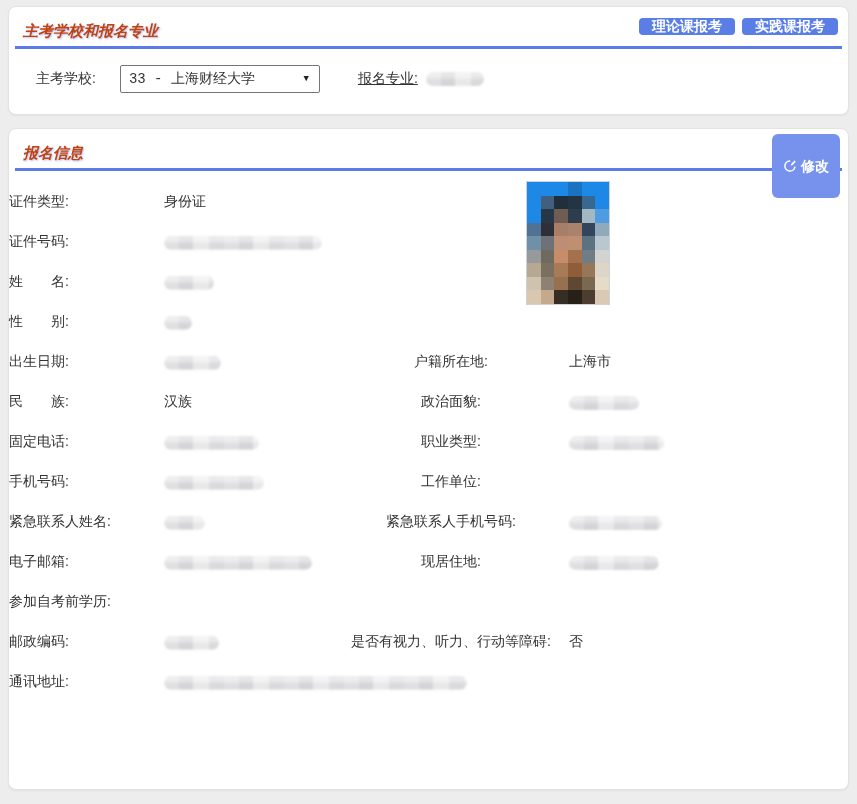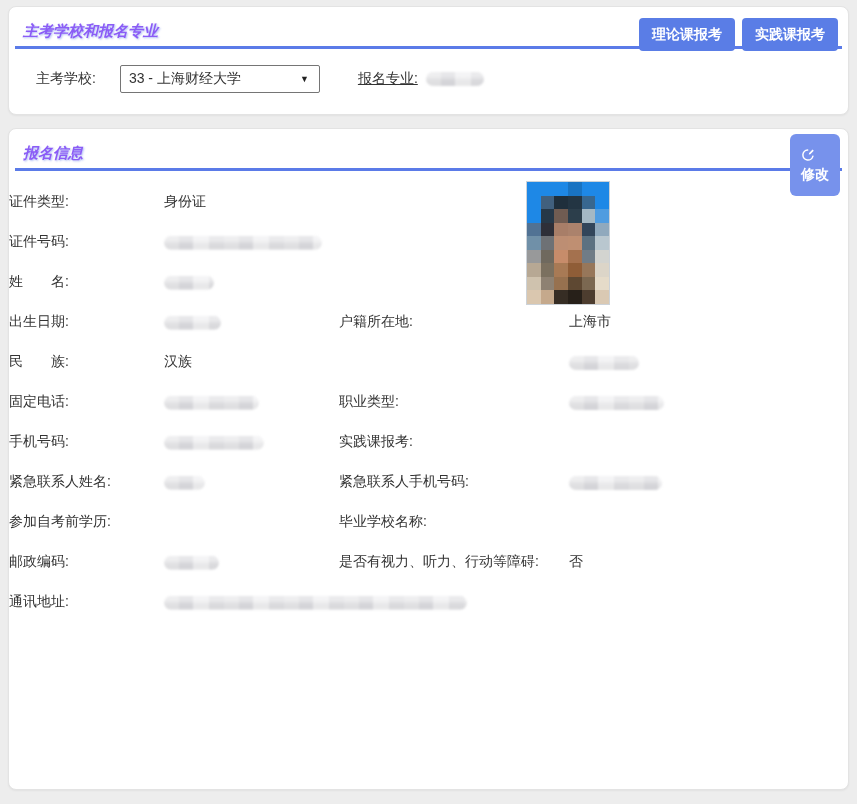--- a/index.html
+++ b/index.html
@@ -16,45 +16,45 @@
   }
   #card-school{top:6px;height:109px;}
   #card-info{top:128px;height:662px;}
 
   .card-head{
     position:relative;height:39px;margin:0 6px;
     border-bottom:3px solid #5b7be8;
   }
   .panel-title{
     position:absolute;left:8px;bottom:5px;
-    color:#8b5cf6;font-weight:bold;font-style:italic;font-size:15px;
+    color:#c2410c;font-weight:bold;font-style:italic;font-size:15px;
     text-shadow:1px 1px 2px rgba(80,110,230,.45);
   }
   .head-buttons{position:absolute;right:4px;top:11px;display:flex;gap:7px;}
   .blue-btn{
     background:#5a7de6;color:#fff;border:none;border-radius:4px;
     font-family:inherit;font-size:14px;font-weight:bold;
-    padding:8px 13px;cursor:pointer;line-height:17px;
+    padding:0 13px;cursor:pointer;line-height:17px;
   }
   .edit-btn{
     position:absolute;right:2px;top:5px;
     background:#7792ec;color:#fff;border:none;border-radius:6px;
     font-family:inherit;font-size:14px;font-weight:bold;
-    padding:14px 11px;cursor:pointer;line-height:16px;
-    display:flex;align-items:flex-start;gap:4px;flex-direction:column;
+    padding:24px 11px;cursor:pointer;line-height:16px;
+    display:flex;align-items:center;gap:4px;
   }
   .edit-btn svg{display:block;}
 
   .school-row{display:flex;align-items:center;margin:16px 0 0 27px;height:28px;}
   .fld-label{white-space:nowrap;}
   .select{
     box-sizing:border-box;width:200px;height:28px;margin-left:24px;
     border:1px solid #757575;border-radius:2px;background:#fff;
     display:flex;align-items:center;padding:0 10px 0 8px;
-    position:relative;cursor:pointer;
+    position:relative;cursor:pointer;font-family:Liberation Mono, monospace;
   }
   .sel-arrow{
     position:absolute;right:10px;top:50%;transform:translateY(-50%);
     font-size:9px;color:#222;
   }
   .major-label{margin-left:38px;text-decoration:underline;}
 
   .pill{
     display:inline-block;height:14px;border-radius:8px;vertical-align:middle;
     background-image:
@@ -63,21 +63,21 @@
     filter:blur(1.2px);
   }
 
   .form{position:relative;margin-top:11px;}
   .form-row{position:relative;height:40px;}
   .l-label,.r-label,.l-value,.r-value{
     position:absolute;top:50%;transform:translateY(-50%);white-space:nowrap;
   }
   .l-label{left:0;width:149px;text-align:left;}
   .l-value{left:155px;}
-  .r-label{left:330px;width:224px;text-align:left;}
+  .r-label{left:330px;width:224px;text-align:center;}
   .r-value{left:560px;font-family:Liberation Serif, serif;}
 
   .photo{
     position:absolute;left:518px;top:0;width:82px;height:122px;
     display:grid;grid-template-columns:repeat(6,1fr);grid-auto-rows:1fr;
     outline:1px solid #ccd2d8;
   }
 </style>
 </head>
 <body>
@@ -125,50 +125,60 @@
         </div>
         <div class="form-row">
           <span class="l-label">证件号码:</span>
           <span class="l-value"><span class="pill" style="width: 158px;"></span></span>
         </div>
         <div class="form-row">
           <span class="l-label">姓　　名:</span>
           <span class="l-value"><span class="pill" style="width: 50px;"></span></span>
         </div>
         <div class="form-row">
+          <span class="l-label">性　　别:</span>
+          <span class="l-value"><span class="pill" style="width: 28px;"></span></span>
+        </div>
+        <div class="form-row">
           <span class="l-label">出生日期:</span>
           <span class="l-value"><span class="pill" style="width: 57px;"></span></span>
           <span class="r-label">户籍所在地:</span>
           <span class="r-value">上海市</span>
         </div>
         <div class="form-row">
           <span class="l-label">民　　族:</span>
           <span class="l-value">汉族</span>
+          <span class="r-label">政治面貌:</span>
           <span class="r-value"><span class="pill" style="width: 70px;"></span></span>
         </div>
         <div class="form-row">
           <span class="l-label">固定电话:</span>
           <span class="l-value"><span class="pill" style="width: 95px;"></span></span>
           <span class="r-label">职业类型:</span>
           <span class="r-value"><span class="pill" style="width: 95px;"></span></span>
         </div>
         <div class="form-row">
           <span class="l-label">手机号码:</span>
           <span class="l-value"><span class="pill" style="width: 100px;"></span></span>
-          <span class="r-label">实践课报考:</span>
+          <span class="r-label">工作单位:</span>
         </div>
         <div class="form-row">
           <span class="l-label">紧急联系人姓名:</span>
           <span class="l-value"><span class="pill" style="width: 41px;"></span></span>
           <span class="r-label">紧急联系人手机号码:</span>
           <span class="r-value"><span class="pill" style="width: 93px;"></span></span>
         </div>
         <div class="form-row">
+          <span class="l-label">电子邮箱:</span>
+          <span class="l-value"><span class="pill" style="width: 148px;"></span></span>
+          <span class="r-label">现居住地:</span>
+          <span class="r-value"><span class="pill" style="width: 90px;"></span></span>
+        </div>
+        <div class="form-row">
           <span class="l-label">参加自考前学历:</span>
-          <span class="r-label">毕业学校名称:</span>
         </div>
         <div class="form-row">
           <span class="l-label">邮政编码:</span>
           <span class="l-value"><span class="pill" style="width: 55px;"></span></span>
           <span class="r-label">是否有视力、听力、行动等障碍:</span>
           <span class="r-value">否</span>
         </div>
         <div class="form-row">
           <span class="l-label">通讯地址:</span>
           <span class="l-value"><span class="pill" style="width: 303px;"></span></span>

